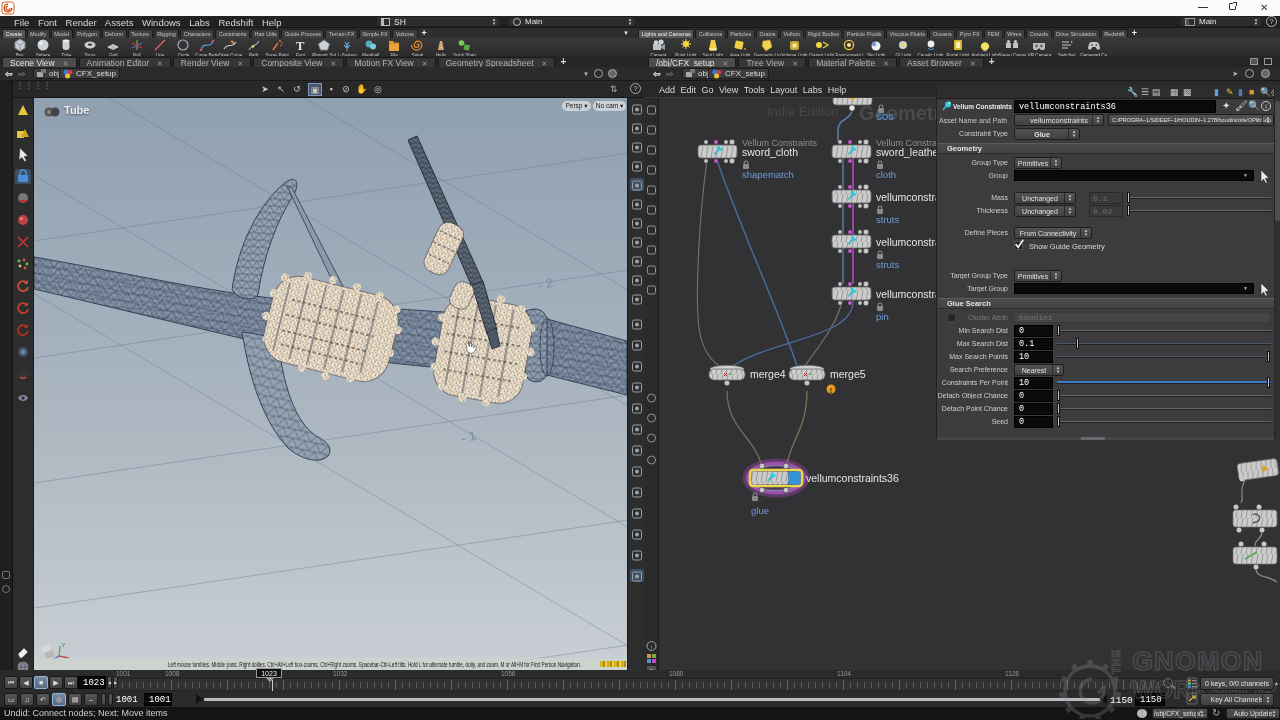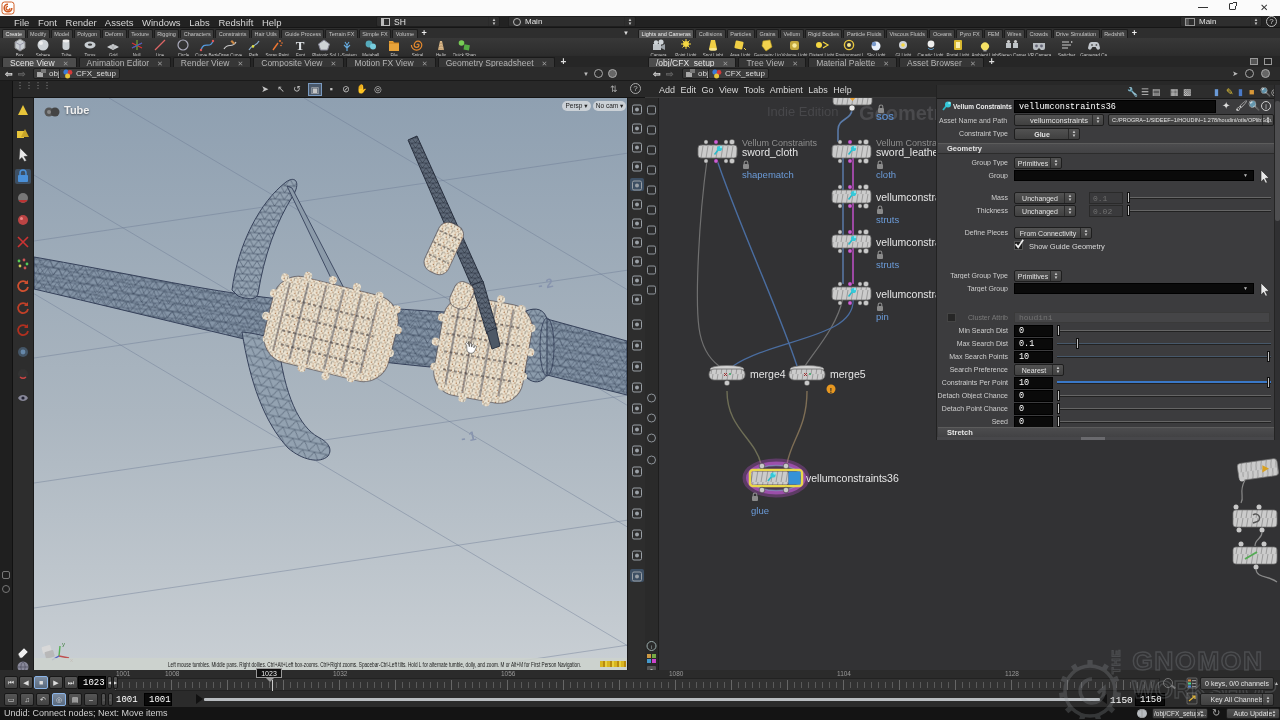--- a/index.html
+++ b/index.html
@@ -617,21 +617,21 @@
         <rect x="2.5" y="2" width="9" height="9" rx="1.5" fill="none" stroke="#9aa0a6" stroke-width="1"></rect>
         <circle cx="7" cy="6.5" r="2" fill="#9aa0a6"></circle>
       </svg></div>
     <div class="abs" style="left:2px;top:471px;width:14px;height:13px;background:#3d4f63;border-radius:2px"><svg width="14" height="13" viewBox="0 0 14 13">
         <rect x="2.5" y="2" width="9" height="9" rx="1.5" fill="none" stroke="#9aa0a6" stroke-width="1"></rect>
         <circle cx="7" cy="6.5" r="2" fill="#9aa0a6"></circle>
       </svg></div>
   </div>
 
 <div class="abs" style="left:645px;top:81px;width:635px;height:17px;background:#282828;border-bottom:1px solid #3a3a3a">
-  <div class="abs" style="left:14px;top:4px;font-size:9px;color:#d8d8d8;word-spacing:3px">Add Edit Go View Tools Ambient Labs Help</div>
+  <div class="abs" style="left:14px;top:4px;font-size:9px;color:#d8d8d8;word-spacing:3px">Add Edit Go View Tools Layout Labs Help</div>
 </div>
 <div class="abs" style="left:645px;top:98px;width:635px;height:572px;background:#323234;overflow:hidden">
   <svg width="635" height="572" viewBox="0 0 635 572" id="netsvg">
       <defs>
 <pattern id="nhatch" width="5" height="12" patternUnits="userSpaceOnUse">
           <rect width="5" height="12" fill="#cbcbcb"></rect>
           <path d="M3 0L1 12" stroke="#9a9a9a" stroke-width="1"></path>
         </pattern>
 <radialGradient id="halo">
           <stop offset="0" stop-color="rgba(190,90,210,.9)"></stop>
@@ -957,20 +957,21 @@
     <div class="dd" style="left:77px;top:185px;width:48px;height:12px;font-size:7px;padding-right:10px;">Primitives<span class="sp">
         <span>▲</span>
         <span>▼</span>
       </span></div>
     <div class="lbl" style="left:0;top:200px;width:71px;">Target Group</div>
     <div class="blk" style="left:77px;top:198px;width:240px;height:11px"></div>
     <div class="abs" style="left:306px;top:200px;font-size:5px;color:#bbb">▼</div>
     <svg class="abs" style="left:322px;top:197px" width="13" height="14" viewBox="0 0 13 14">
       <path d="M2 1l8 8-3.6.4 2 4-1.8.8-2-4L2 13z" fill="#e8e8e8" stroke="#222" stroke-width=".6"></path>
     </svg>
+    <div class="sechdr" style="top:213px">Glue Search</div>
     <div class="abs" style="left:10px;top:228px;width:9px;height:9px;background:#262626;border:1px solid #444"></div>
     <div class="lbl" style="left:0;top:229px;width:71px;color:#7a7a7a;">Cluster Attrib</div>
     <div class="abs" style="left:77px;top:227px;width:256px;height:11px;background:#454547;border:1px solid #3a3a3a;color:#737373;font-family:'Liberation Mono';font-size:8px;padding-left:4px">houdini</div>
     <div class="lbl" style="left:0;top:242px;width:71px;">Min Search Dist</div>
     <div class="blk" style="left:77px;top:240px;width:39px;height:12px">0</div>
     <div class="slider" style="left:120px;top:240px;width:214px">
       <div class="tr" style=""></div>
       <div class="hd" style="left:0px"></div>
     </div>
     <div class="lbl" style="left:0;top:255px;width:71px;">Max Search Dist</div>
@@ -1007,21 +1008,20 @@
     <div class="slider" style="left:120px;top:318px;width:214px">
       <div class="tr" style=""></div>
       <div class="hd" style="left:0px"></div>
     </div>
     <div class="lbl" style="left:0;top:333px;width:71px;">Seed</div>
     <div class="blk" style="left:77px;top:331px;width:39px;height:12px">0</div>
     <div class="slider" style="left:120px;top:331px;width:214px">
       <div class="tr" style=""></div>
       <div class="hd" style="left:0px"></div>
     </div>
-    <div class="sechdr" style="top:342px">Stretch</div>
     <div class="abs" style="left:337px;top:0;width:7px;height:355px;background:#303032;border-left:1px solid #242424"></div>
     <div class="abs" style="left:0;top:352px;width:337px;height:3px;background:#47474a"></div>
     <div class="abs" style="left:144px;top:352px;width:24px;height:3px;background:#6a6a6e"></div>
     <div class="abs" style="left:338px;top:16px;width:5px;height:120px;background:#4e4e50;border-radius:2px"></div>
   </div>
 
 <div class="abs" style="left:0;top:670px;width:1280px;height:37px;background:#2b2b2b" id="timeline">
     <div class="abs" style="left:115px;top:8px;width:1045px;height:13px;background:#323232;border:1px solid #222"></div>
     <div class="abs" style="left:115px;top:12px;width:1045px;height:6px;background:repeating-linear-gradient(90deg,#5a5a5a 0 1px,transparent 1px 7px)"></div>
     <div class="abs" style="left:115px;top:10px;width:1045px;height:10px;background:repeating-linear-gradient(90deg,#666 0 1px,transparent 1px 56px)"></div>

